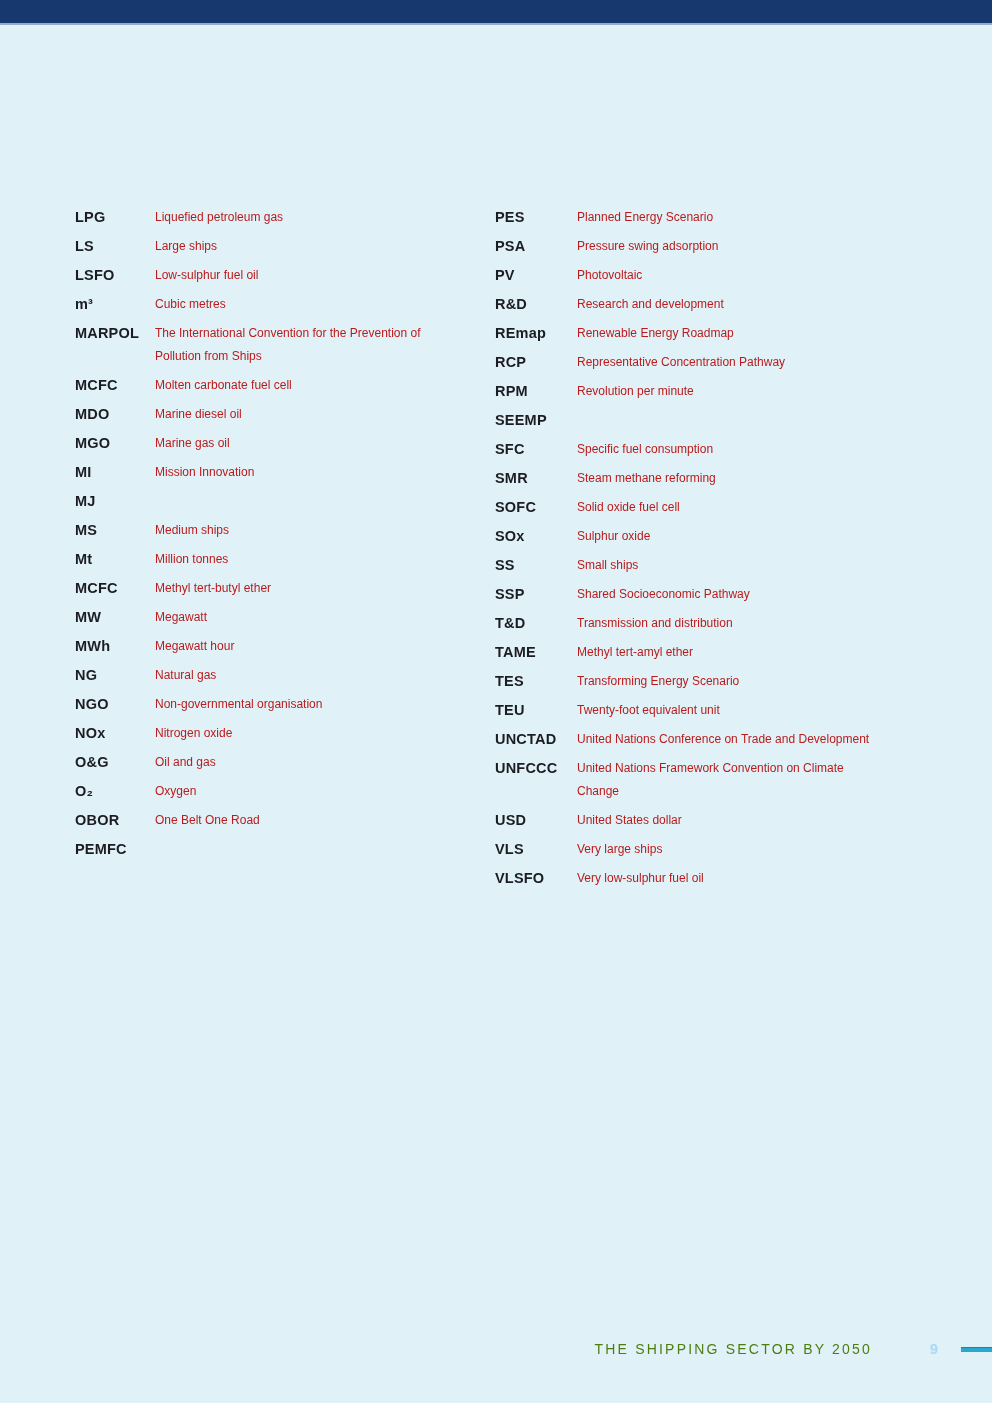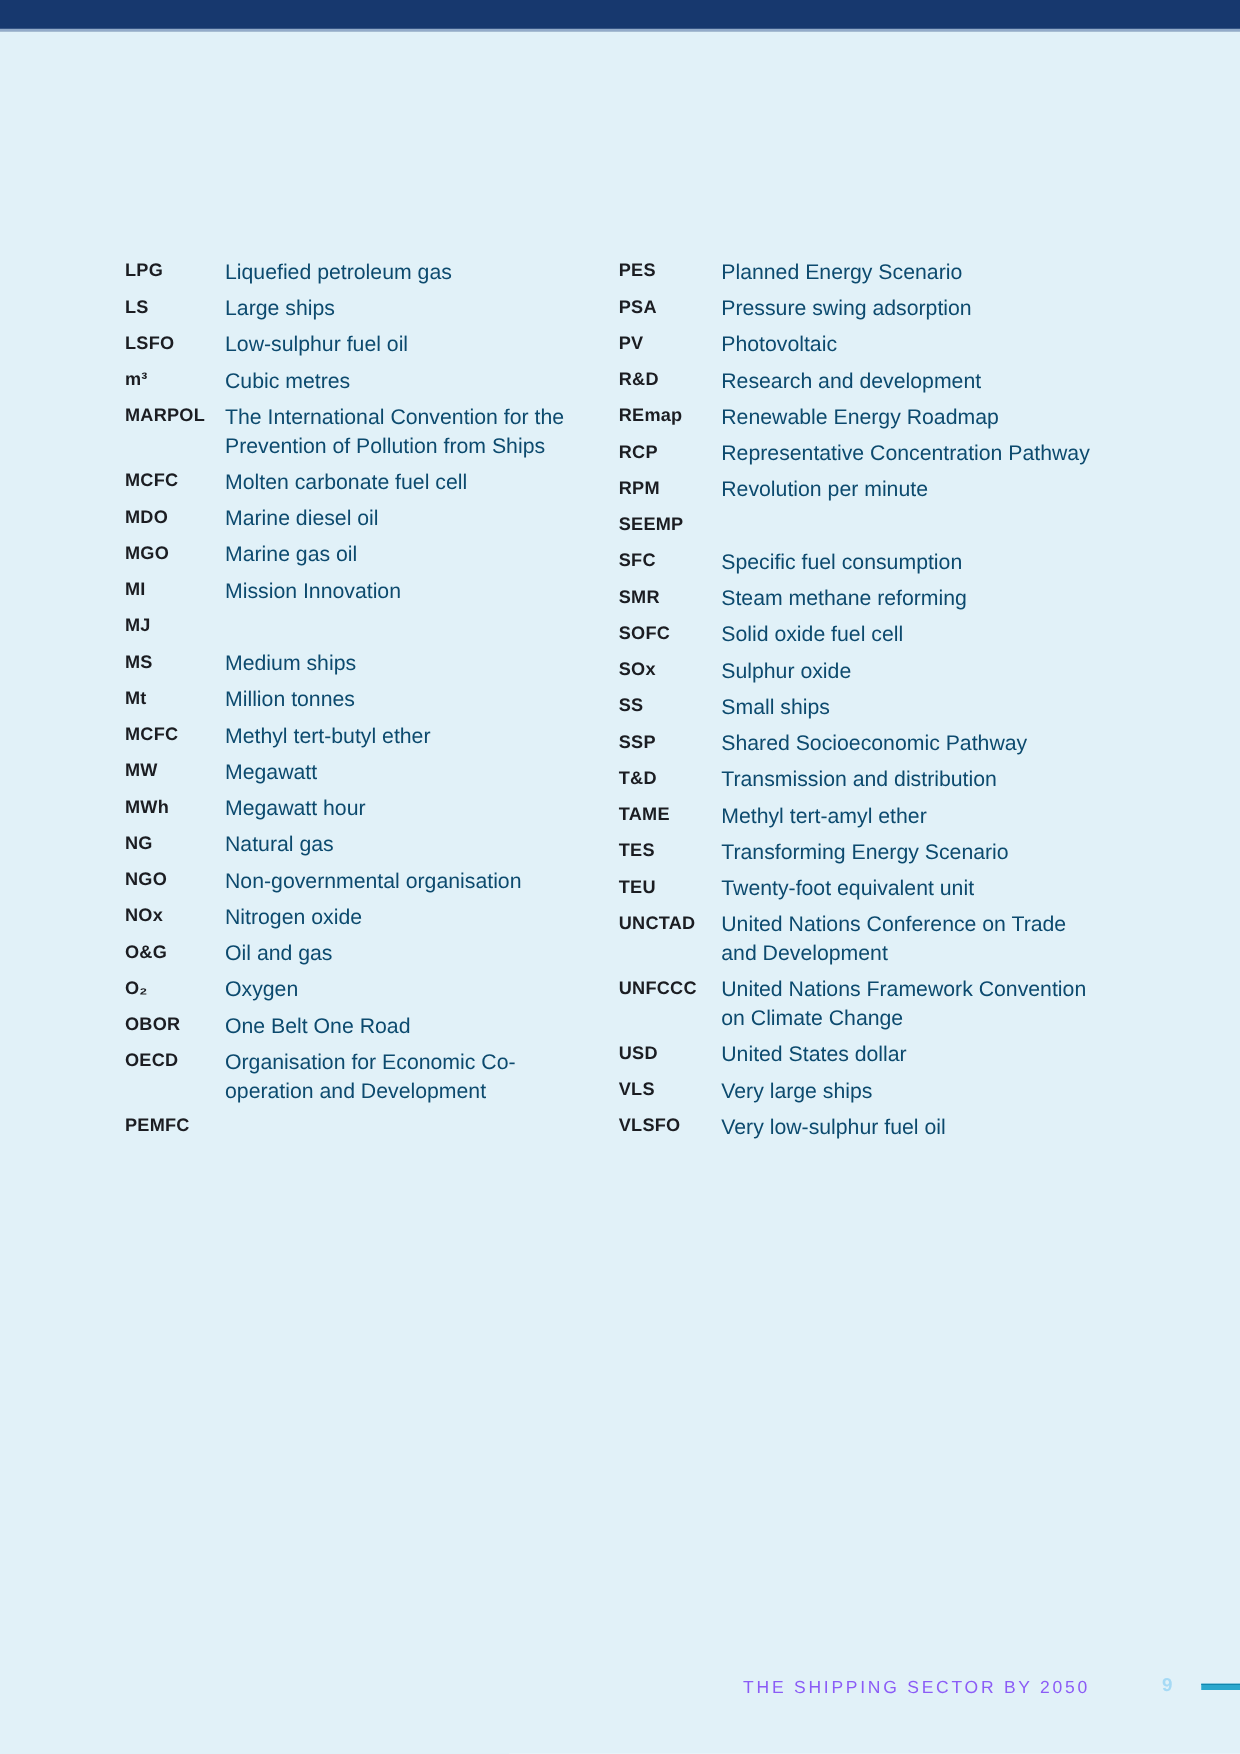--- a/index.html
+++ b/index.html
@@ -22,50 +22,50 @@
     position: absolute;
     top: 206px;
     left: 75px;
     width: 850px;
   }
   .col {
     position: absolute;
     top: 0;
     width: 392px;
   }
-  .col-left  { left: 0; margin-left: 25px; }
+  .col-left  { left: 0; }
   .col-right { left: 420px; }
   .entry {
     display: flex;
     align-items: flex-start;
     margin-bottom: 6px;
   }
   .abbr {
     flex: none;
     width: 80px;
     font-size: 14.5px;
     line-height: 23px;
     font-weight: bold;
     color: #1b1d22;
     letter-spacing: 0.2px;
   }
   .col-right .abbr { width: 82px; }
   .def {
     width: 300px;
-    font-size: 17px;
+    font-size: 12px;
     line-height: 23px;
-    color: #0c4a6e;
+    color: #b91c1c;
   }
   .footer-title {
     position: absolute;
     top: 1341px;
     right: 120px;
     font-size: 14px;
     letter-spacing: 2.2px;
-    color: #8b5cf6;
+    color: #4d7c0f;
     white-space: nowrap;
   }
   .page-number {
     position: absolute;
     top: 1340px;
     right: 54px;
     font-size: 15px;
     font-weight: bold;
     color: #a6daf5;
   }
@@ -165,24 +165,20 @@
         </div>
         <div class="entry">
           <div class="abbr">O₂</div>
           <div class="def">Oxygen</div>
         </div>
         <div class="entry">
           <div class="abbr">OBOR</div>
           <div class="def">One Belt One Road</div>
         </div>
         <div class="entry">
-          <div class="abbr">OECD</div>
-          <div class="def">Organisation for Economic Co-operation and Development</div>
-        </div>
-        <div class="entry">
           <div class="abbr">PEMFC</div>
         </div>
       </div>
     <div class="col col-right">
         <div class="entry">
           <div class="abbr">PES</div>
           <div class="def">Planned Energy Scenario</div>
         </div>
         <div class="entry">
           <div class="abbr">PSA</div>

